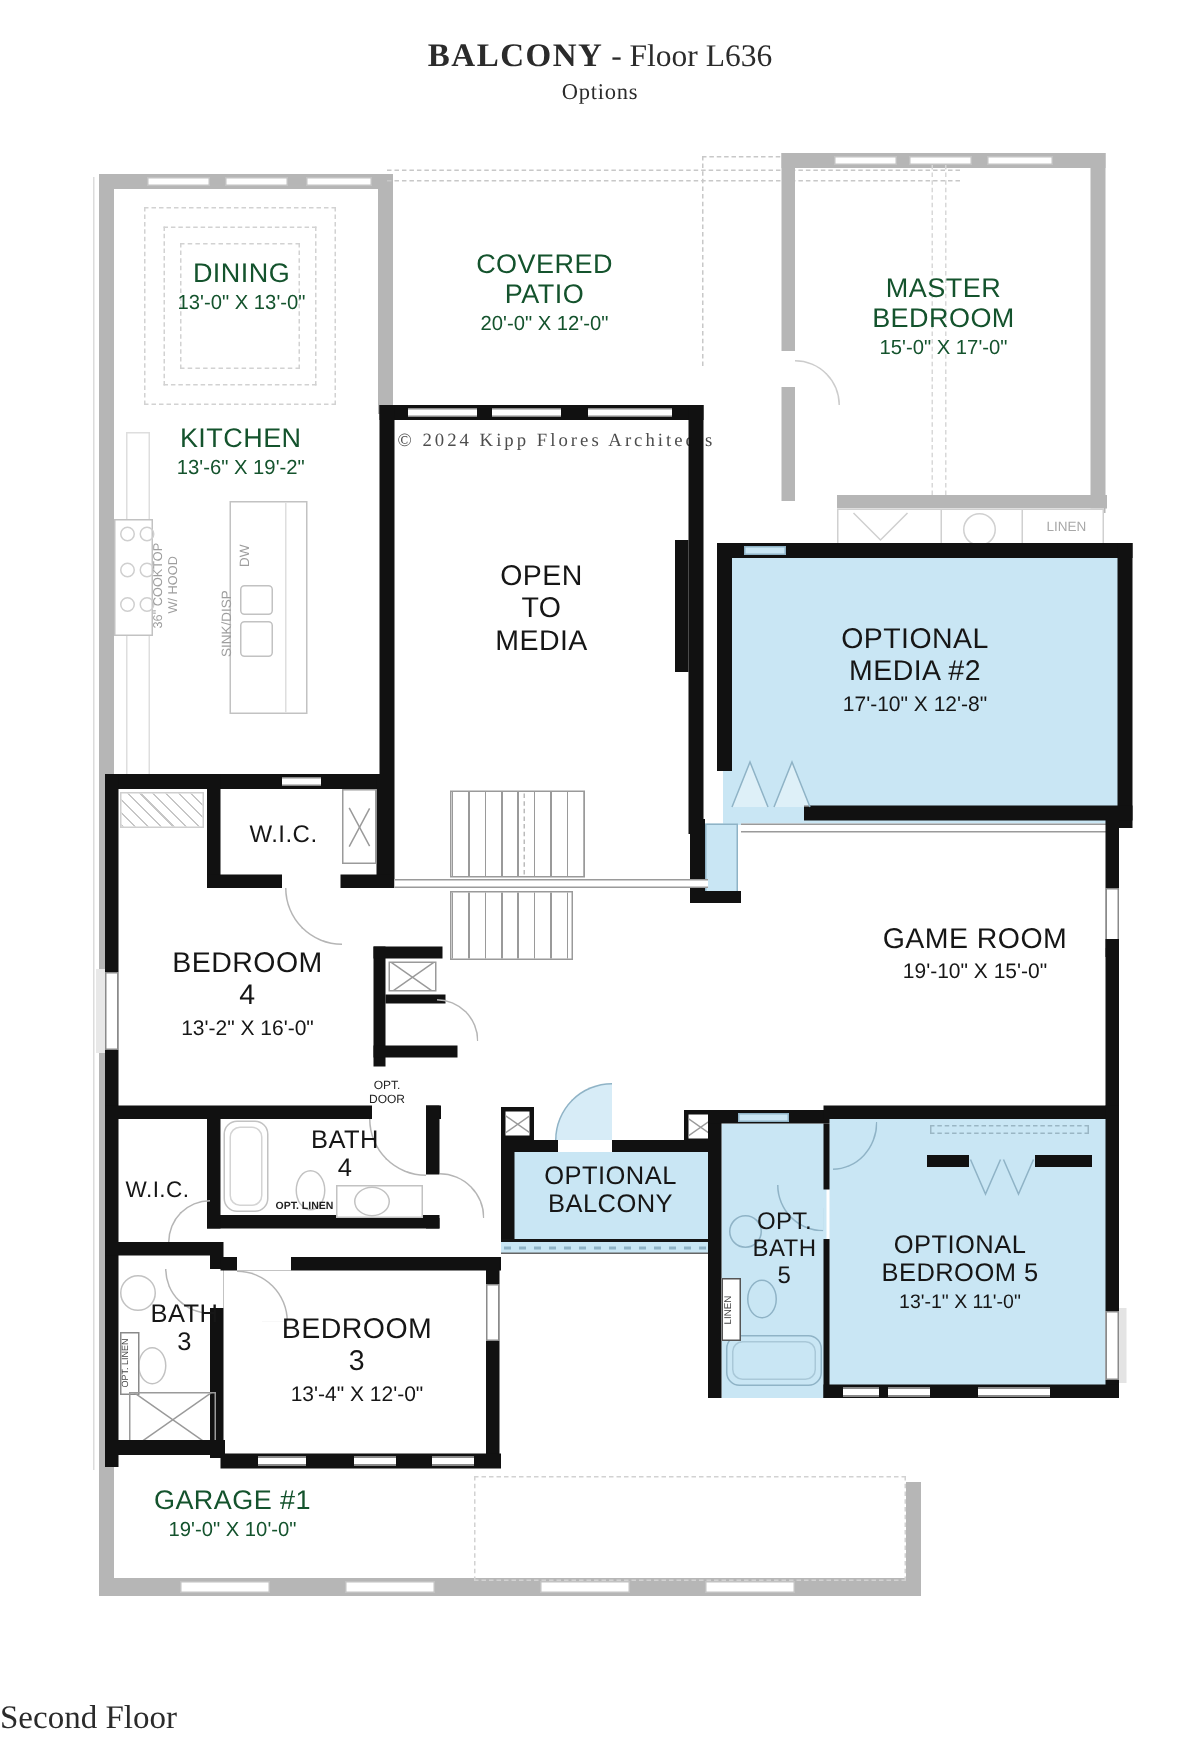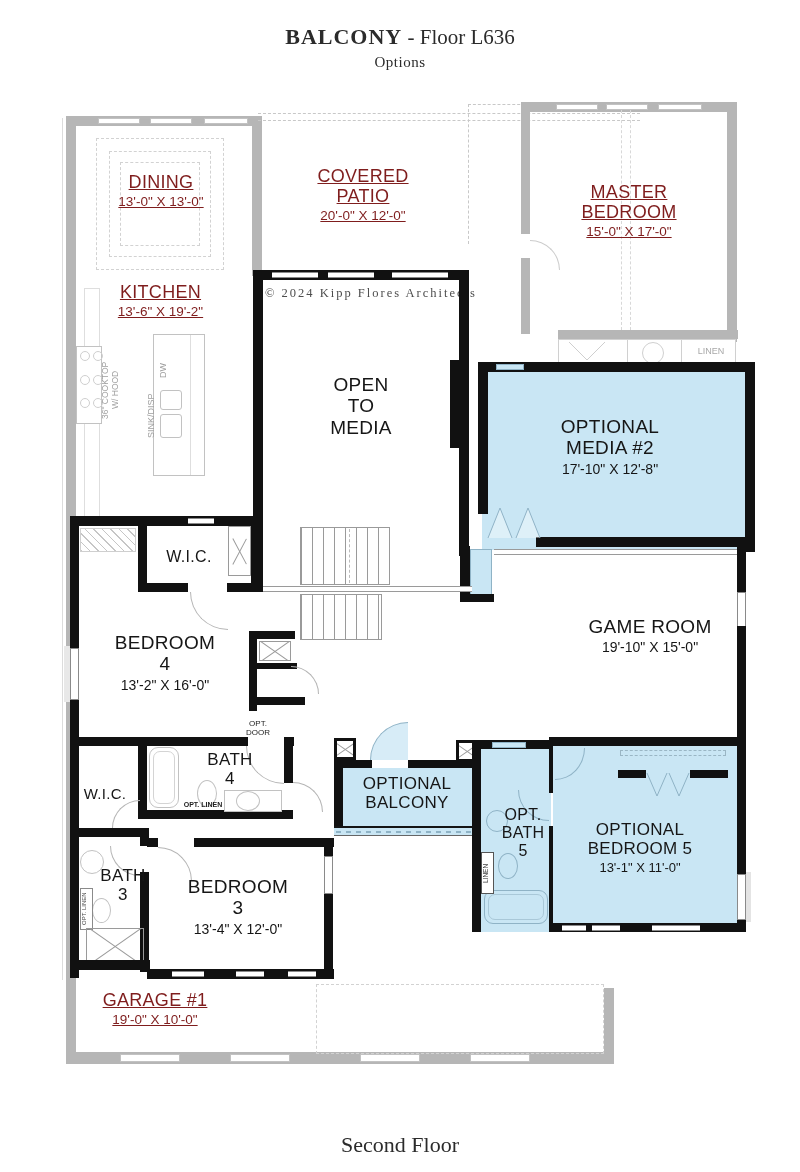--- a/index.html
+++ b/index.html
@@ -40,35 +40,35 @@
   .stairs{position:absolute;border:1px solid #9a9a9a;box-sizing:border-box;
           background:repeating-linear-gradient(90deg,#9a9a9a 0 1px,#fff 1px 11px);}
   .dbl{position:absolute;border-top:1px solid #9a9a9a;border-bottom:1px solid #9a9a9a;box-sizing:border-box;background:#fff;}
   .rail{position:absolute;background:#c9e6f4;border-top:2px solid #151515;border-bottom:1px solid #666;box-sizing:border-box;}
   .rail::before{content:"";position:absolute;left:2px;right:2px;top:45%;height:2px;
          background:repeating-linear-gradient(90deg,#8fb3c6 0 5px,transparent 5px 10px);}
   
   .lblbox{position:absolute;display:flex;flex-direction:column;align-items:center;justify-content:flex-start;text-align:center;}
   .rn{white-space:pre-line;font-family:"Liberation Sans",sans-serif;font-size:18px;line-height:1.12;color:#161616;letter-spacing:.3px;}
   .rd{font-family:"Liberation Sans",sans-serif;font-size:13.5px;color:#161616;margin-top:2px;white-space:nowrap;}
-  .gr .rn,.gr .rd{color:#7f1d1d;text-decoration:underline;}
+  .gr .rn,.gr .rd{color:#14532d;}
   .sm{position:absolute;font-family:"Liberation Sans",sans-serif;color:#222;text-align:center;white-space:pre-line;}
   .vtext{position:absolute;writing-mode:vertical-rl;transform:rotate(180deg);
          font-family:"Liberation Sans",sans-serif;color:#9e9e9e;text-align:center;white-space:pre-line;}
   .vtext.dk{color:#444;}
   .burners{position:absolute;display:grid;grid-template-columns:repeat(2,1fr);gap:3px;padding:3px;box-sizing:border-box;}
   .burners i{width:8px;height:8px;border:1px solid #cfcfcf;border-radius:50%;}
   
   .plan-title{position:absolute;left:0;right:0;top:24px;text-align:center;color:#2b2b2b;
               font-family:"Liberation Serif",serif;}
   .plan-title .main{font-size:22px;font-weight:bold;letter-spacing:1px;}
   .plan-title .rest{font-size:21px;}
   .plan-title .sub{font-size:15px;margin-top:4px;letter-spacing:.5px;}
   .copyright{position:absolute;font-family:"Liberation Serif",serif;font-size:12.5px;color:#4d4d4d;letter-spacing:2px;white-space:nowrap;}
-  .footer-caption{position:absolute;left:0;right:0;top:1132px;text-align:center;
+  .footer-caption{position:absolute;left:0;right:0;top:1132px;text-align:left;
           font-family:"Liberation Serif",serif;font-size:22px;color:#2b2b2b;}
   svg.fx{position:absolute;overflow:visible;}
 </style>
 </head>
 <body>
 
 <div class="page">
 
   <div class="plan-title">
     <div><span class="main">BALCONY</span><span class="rest"> - Floor L636</span></div>

